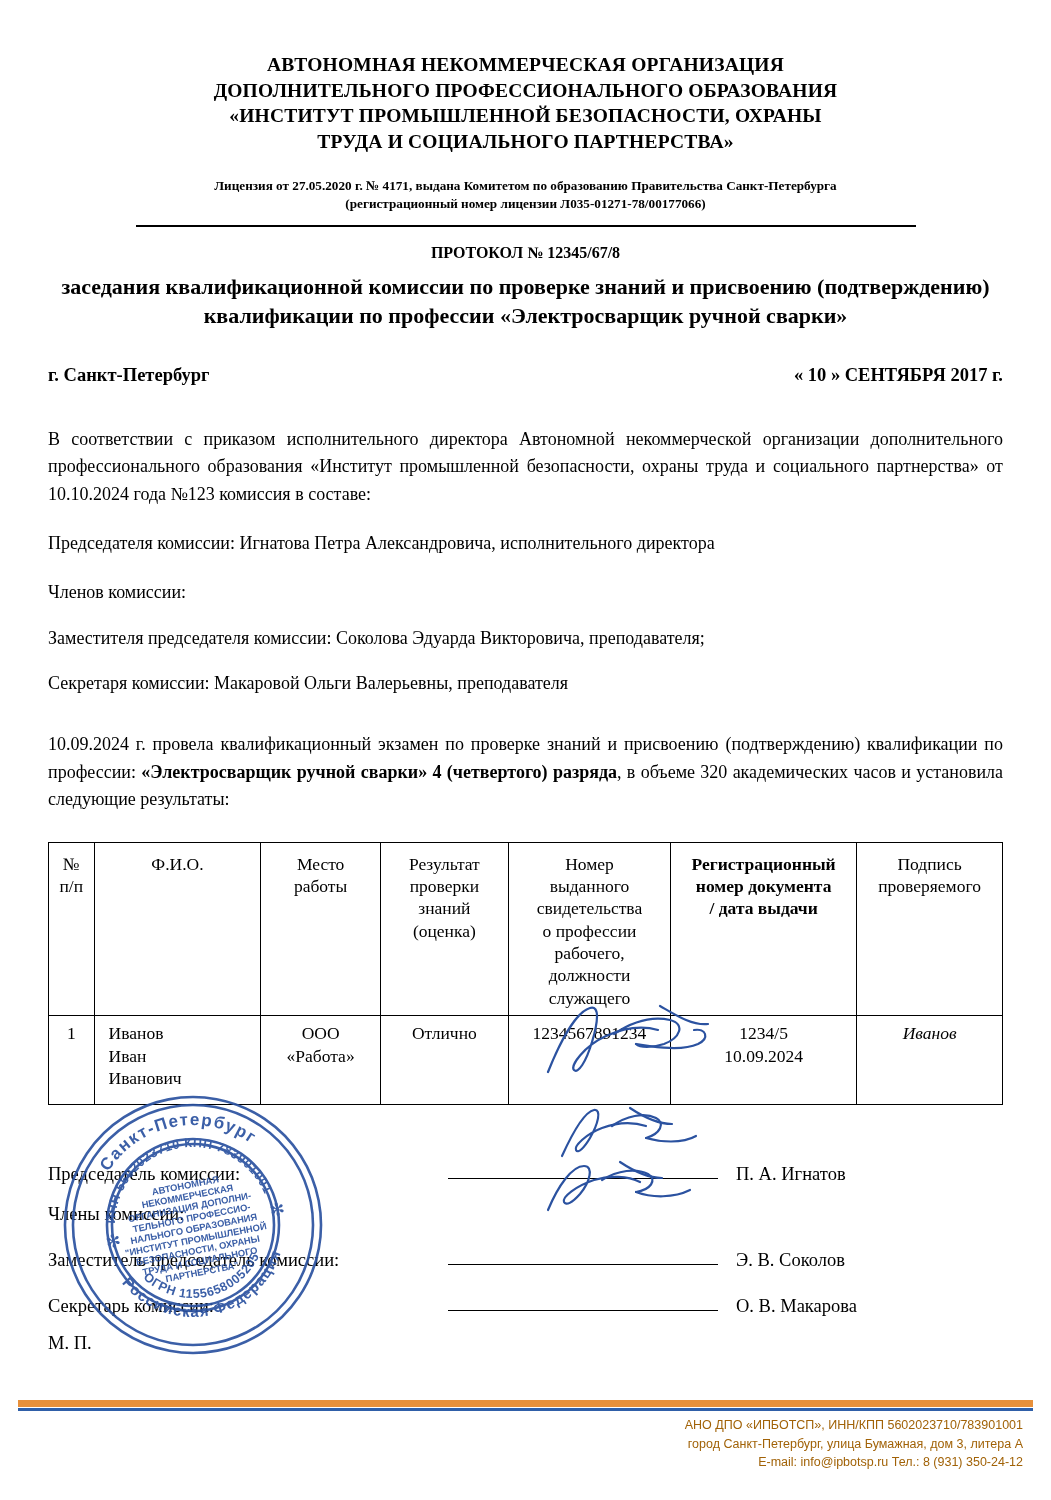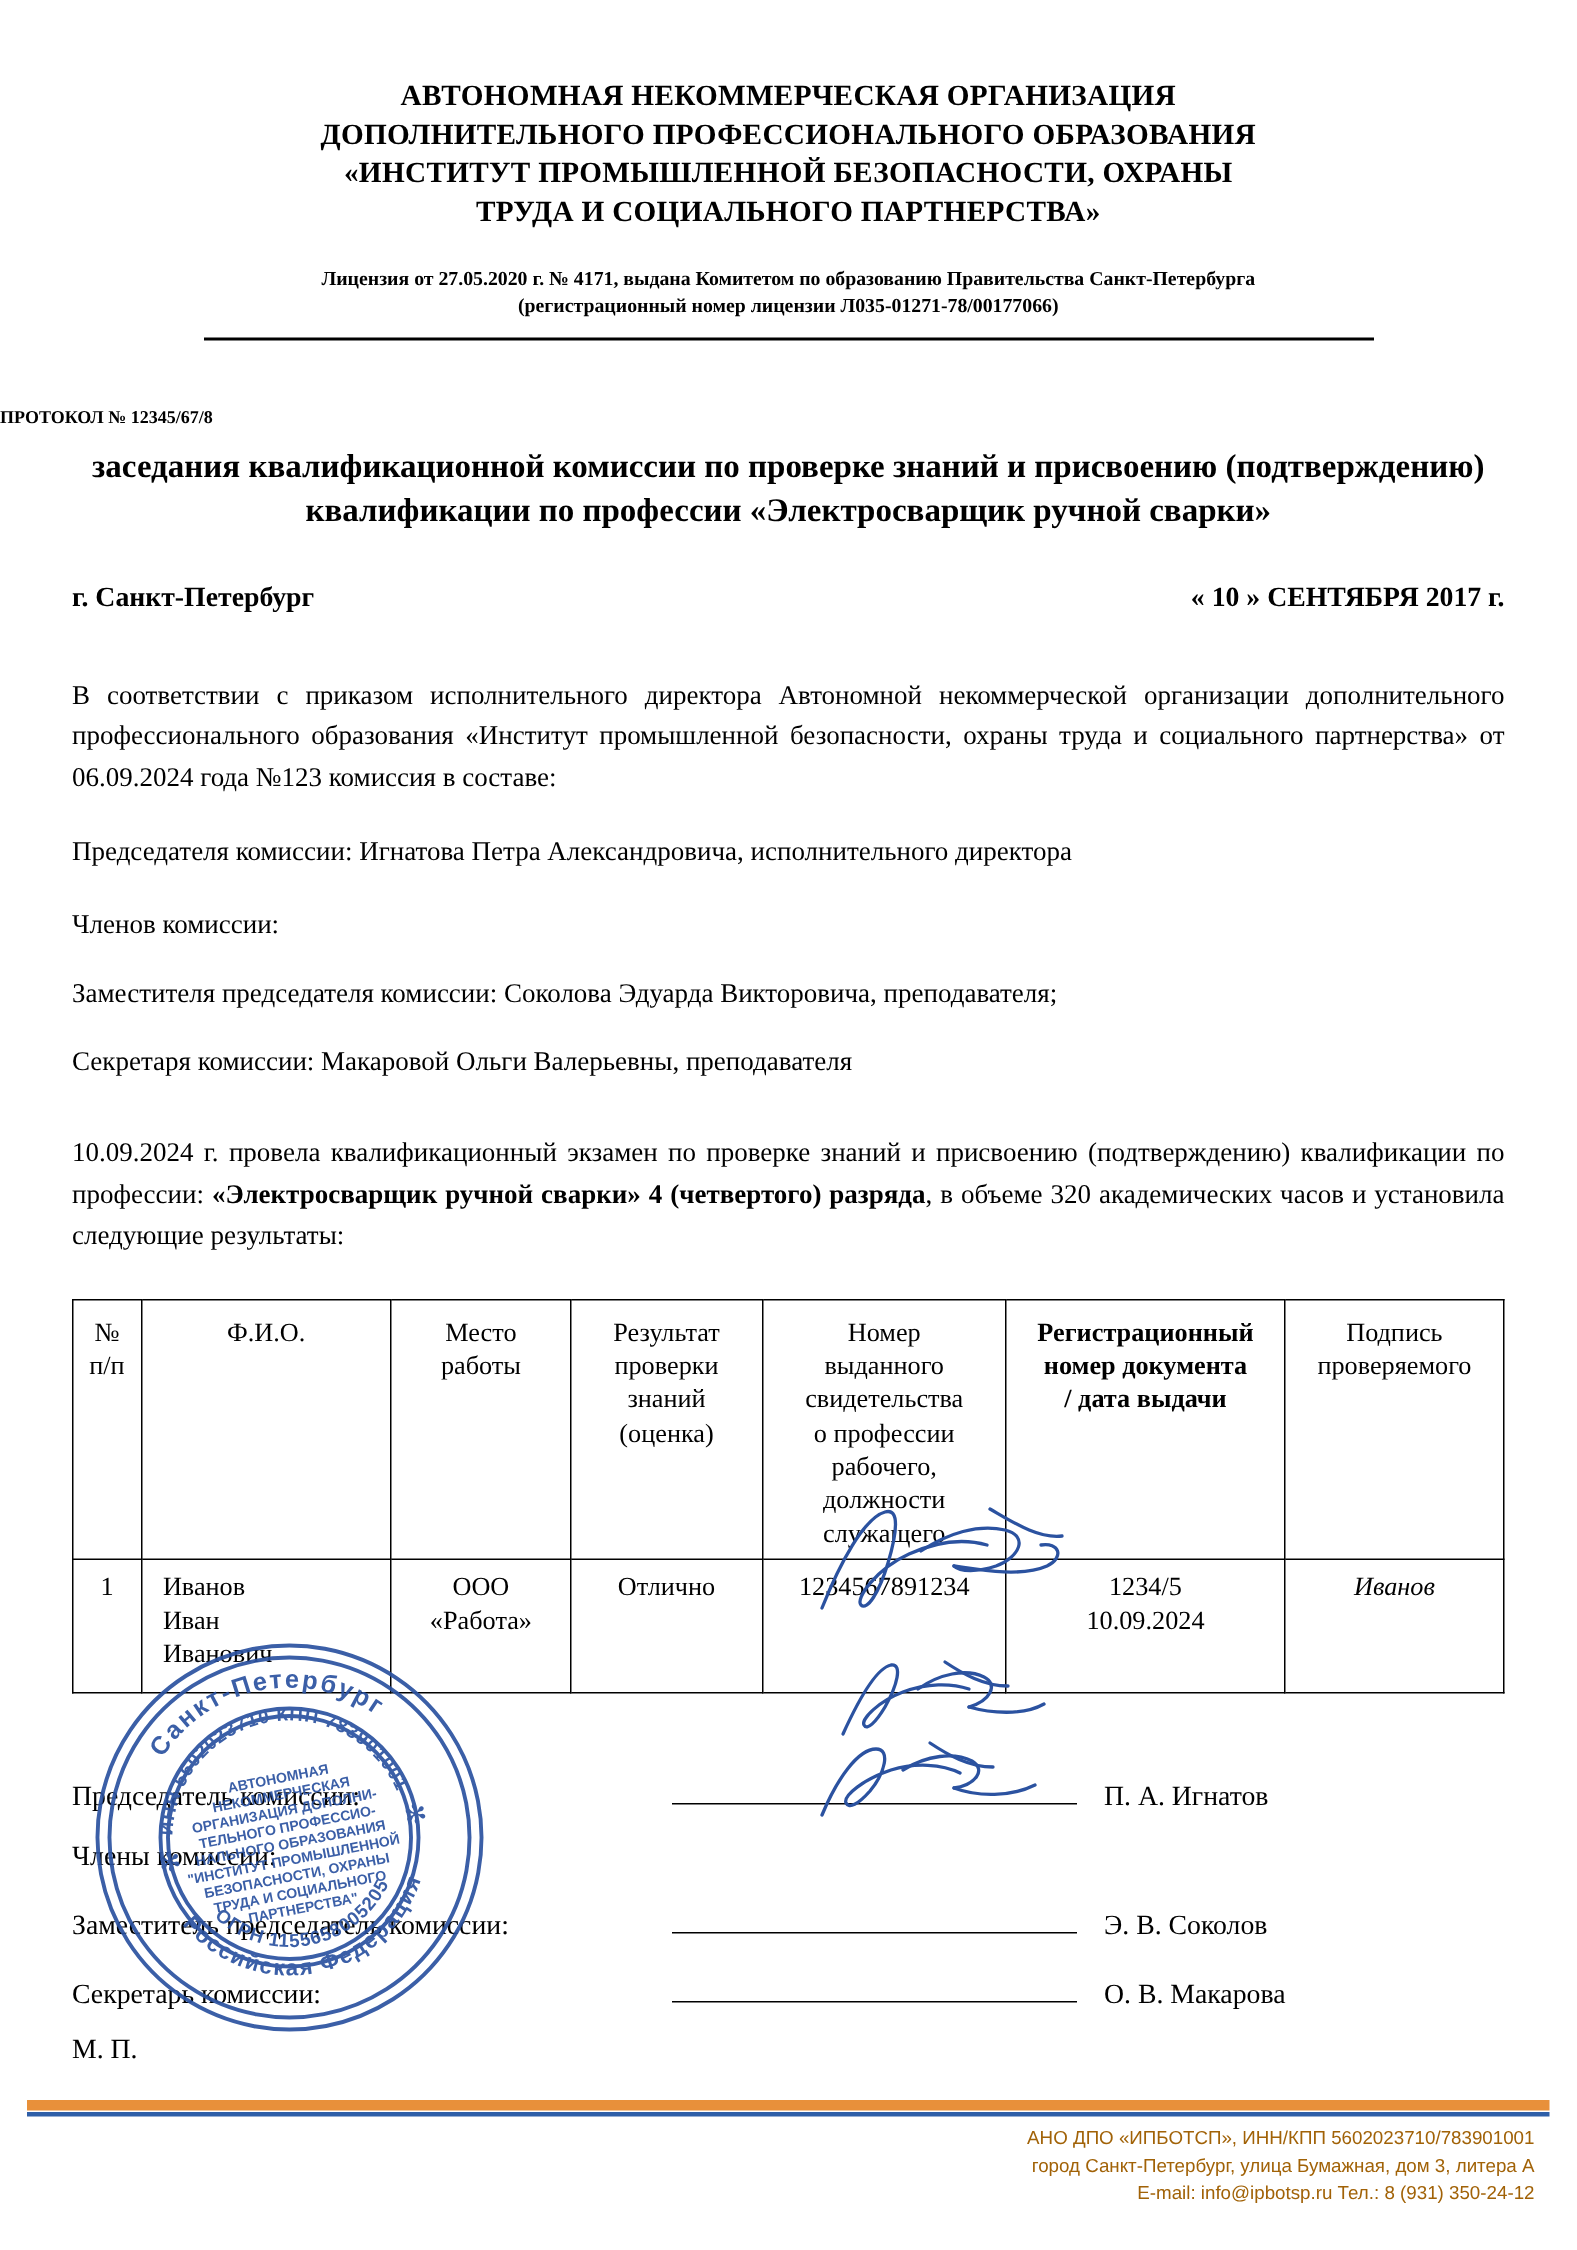--- a/index.html
+++ b/index.html
@@ -44,24 +44,24 @@
   }
   .hr-main {
     width: 780px;
     margin: 12px auto 0 auto;
     border: none;
     border-top: 2px solid #000;
   }
 
   
   .protocol-title {
-    text-align: left;
+    text-align: center;
     font-weight: bold;
-    font-size: 12px;
-    margin-top: 44px;
+    font-size: 16px;
+    margin-top: 17px;
   }
   .protocol-sub {
     text-align: center;
     font-weight: bold;
     font-size: 22px;
     line-height: 1.35;
     margin-top: 10px;
     padding: 0 48px;
   }
 
@@ -239,21 +239,21 @@
     <div>заседания квалификационной комиссии по проверке знаний и присвоению (подтверждению)</div>
     <div>квалификации по профессии «Электросварщик ручной сварки»</div>
   </div>
 
   <div class="city-date">
     <span>г. Санкт-Петербург</span>
     <span>« 10 » СЕНТЯБРЯ 2017 г.</span>
   </div>
 
   <div class="body-text">
-    <p class="para" style="margin-top:40px">В соответствии с приказом исполнительного директора Автономной некоммерческой организации дополнительного профессионального образования «Институт промышленной безопасности, охраны труда и социального партнерства» от 06.09.2024 года №123 комиссия в составе:</p>
+    <p class="para" style="margin-top:40px">В соответствии с приказом исполнительного директора Автономной некоммерческой организации дополнительного профессионального образования «Институт промышленной безопасности, охраны труда и социального партнерства» от 10.10.2024 года №123 комиссия в составе:</p>
     <p class="para tight">Председателя комиссии: Игнатова Петра Александровича, исполнительного директора</p>
     <p class="para tight">Членов комиссии:</p>
     <p class="para narrow">Заместителя председателя комиссии: Соколова Эдуарда Викторовича, преподавателя;</p>
     <p class="para narrow">Секретаря комиссии: Макаровой Ольги Валерьевны, преподавателя</p>
     <p class="para"><span>10.09.2024 г. провела квалификационный экзамен по проверке знаний и присвоению (подтверждению) квалификации по профессии: </span><b>«Электросварщик ручной сварки» 4 (четвертого) разряда</b><span>, в объеме 320 академических часов и установила следующие результаты:</span></p>
   </div>
 
   <div class="tbl-wrap">
     <table class="results">
       <thead>

